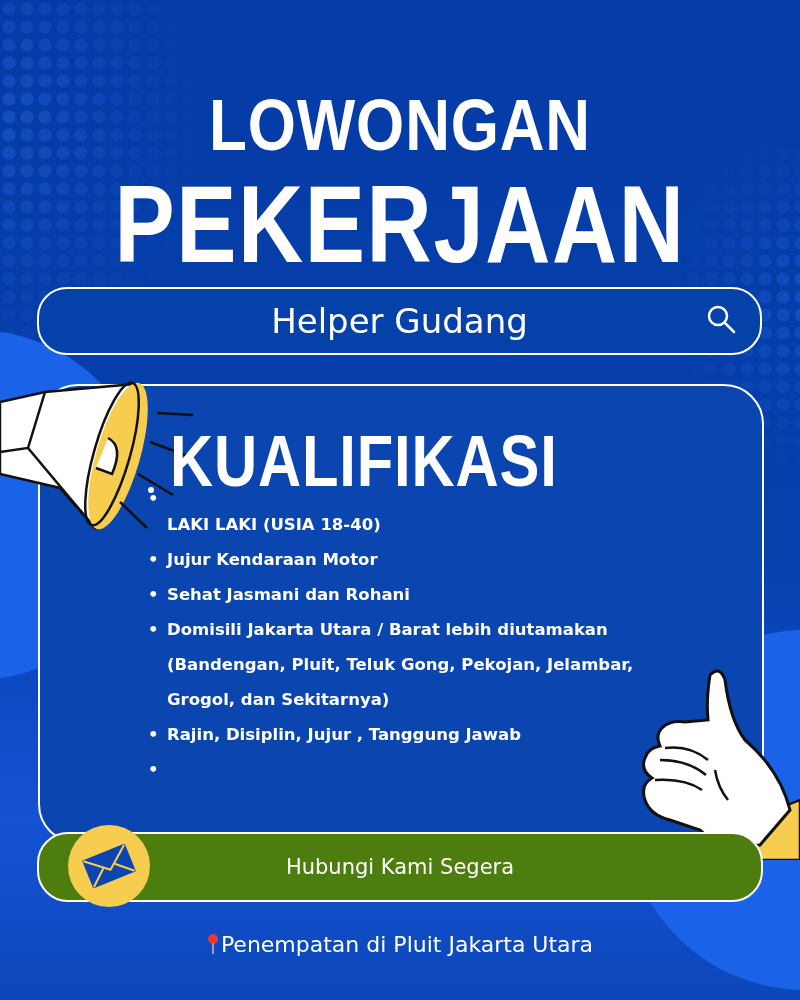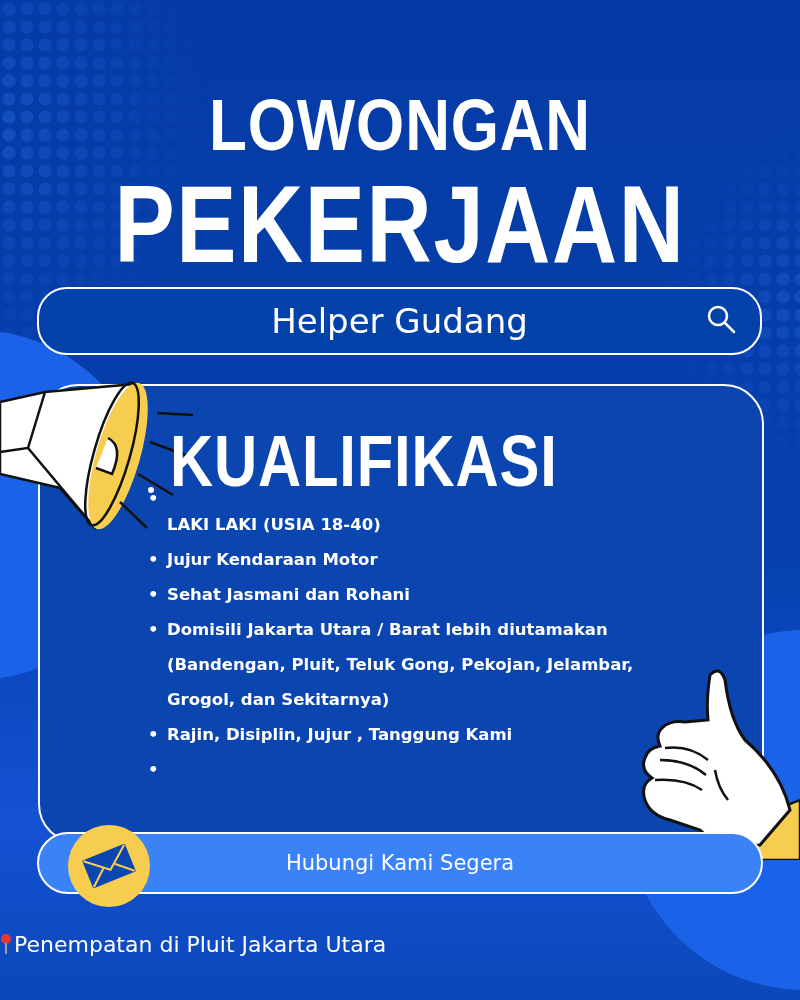--- a/index.html
+++ b/index.html
@@ -87,34 +87,34 @@
   .list li.first { margin-top: 17px; }
   .list li.first .bullet { top: -26px; }
   .megaphone {
     position: absolute; left: 0; top: 378px; width: 200px; height: 160px;
   }
   .thumb {
     position: absolute; left: 630px; top: 660px; width: 170px; height: 200px;
   }
   .contact {
     position: absolute; left: 37px; top: 832px;
-    width: 726px; height: 62px;
+    width: 726px; height: 70px;
     border: 2.5px solid #fff; border-radius: 31px;
-    background: #3b82f6;
+    background: #4d7c0f;
     display: flex; align-items: center; justify-content: center;
   }
   .contact-text { font-size: 21px; font-weight: 400; font-family: "DejaVu Sans", sans-serif; }
   .mail-badge {
     position: absolute; left: 68px; top: 825px;
     width: 82px; height: 82px; border-radius: 50%;
     background: #f7cd4f;
     display: flex; align-items: center; justify-content: center;
   }
   .footer {
-    position: absolute; top: 932px; left: 0; width: 800px; 
+    position: absolute; top: 932px; left: 0; width: 800px; text-align: center;
     font-size: 22px; font-weight: 400;
   }
   .pin { display: inline-block; width: 12px; height: 22px; vertical-align: -3px; margin-right: 2px; }
 </style>
 </head>
 <body>
 
 <div class="dots"></div>
 <div class="dots right"></div>
 
@@ -162,21 +162,21 @@
   <li>
     <span class="bullet">•</span>
     <span>Sehat Jasmani dan Rohani</span>
   </li>
   <li>
     <span class="bullet">•</span>
     <span>Domisili Jakarta Utara / Barat lebih diutamakan (Bandengan, Pluit, Teluk Gong, Pekojan, Jelambar, Grogol, dan Sekitarnya)</span>
   </li>
   <li>
     <span class="bullet">•</span>
-    <span>Rajin, Disiplin, Jujur , Tanggung Kami</span>
+    <span>Rajin, Disiplin, Jujur , Tanggung Jawab</span>
   </li>
   <li>
     <span class="bullet">•</span>
   </li>
 </ul>
 
 <svg class="thumb" viewBox="0 0 170 200">
   <path d="M120,160 L170,140 L170,200 L130,200 Z" fill="#f7cd4f" stroke="#111" stroke-width="2.5"></path>
   <path d="M80,15 Q90,5 95,20 Q100,60 115,80 Q150,110 160,150 L130,185 Q90,190 70,170
            L40,160 Q20,155 15,140 Q10,125 22,118 Q10,110 15,98 Q18,88 30,86

